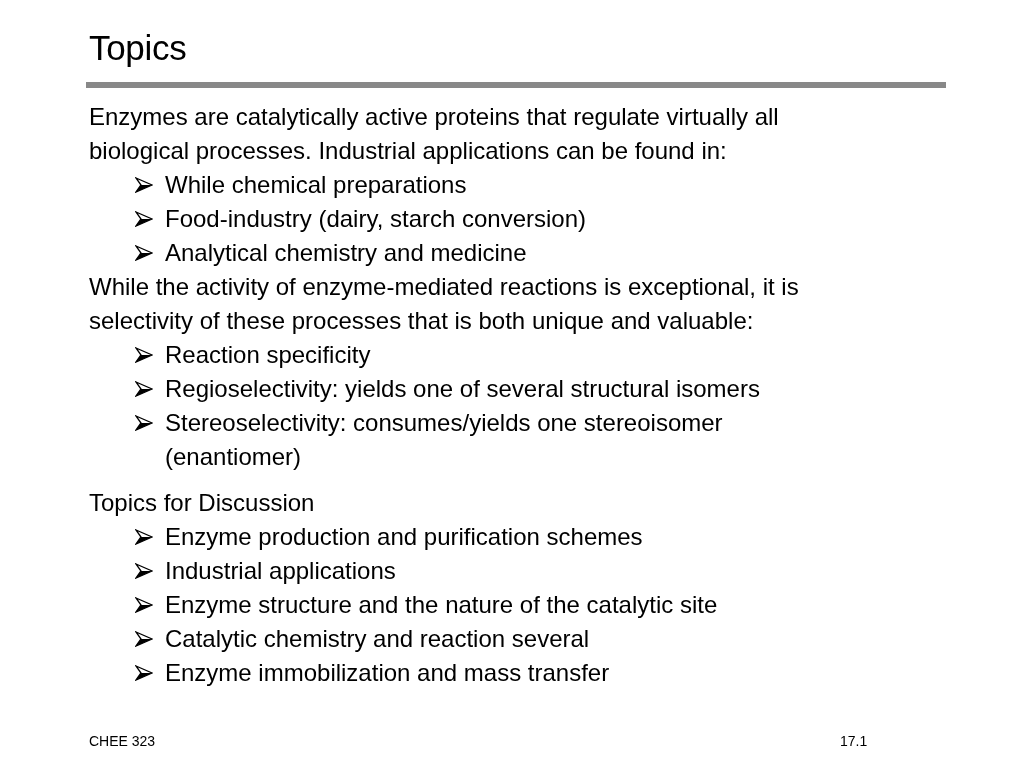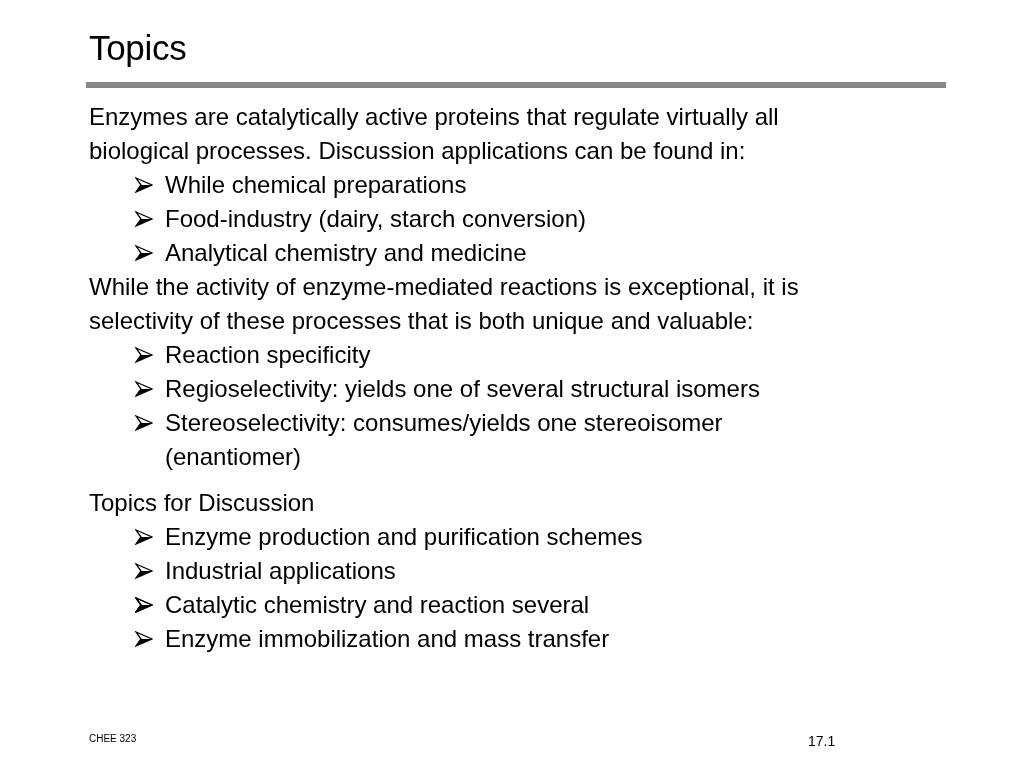--- a/index.html
+++ b/index.html
@@ -25,38 +25,38 @@
   ul.bullets li {
     position: relative; padding-left: 76px;
   }
   .bullet {
     position: absolute; left: 46px; top: 9px; width: 18px; height: 16px;
   }
   .bullet svg { display: block; }
   .s2 { }
   .s3 { margin-top: 12px; }
   .footer-left {
-    position: absolute; left: 89px; top: 733px; font-size: 10px;
+    position: absolute; left: 89px; top: 733px; font-size: 14px;
   }
   .footer-right {
-    position: absolute; left: 808px; top: 733px; font-size: 14px; text-align: right;
+    position: absolute; left: 840px; top: 733px; font-size: 14px; text-align: right;
   }
 </style>
 </head>
 <body>
 
 <div class="title">Topics</div>
 <div class="rule"></div>
 
 <div class="body">
 
   <div class="section s1">
     <div class="para">
       <div>Enzymes are catalytically active proteins that regulate virtually all</div>
-      <div>biological processes.  Discussion applications can be found in:</div>
+      <div>biological processes.  Industrial applications can be found in:</div>
     </div>
     <ul class="bullets">
       <li>
         <span class="bullet">
             <svg width="18" height="16" viewBox="0 0 18 16">
               <path d="M1 1 L17 8 L1 15 L6 8 Z" fill="none" stroke="#000" stroke-width="1.3"></path>
               <path d="M1 15 L17 8 L6 8 Z" fill="#000"></path>
             </svg>
           </span>
         <span>While chemical preparations</span>
@@ -141,20 +141,21 @@
           </span>
         <span>Industrial applications</span>
       </li>
       <li>
         <span class="bullet">
             <svg width="18" height="16" viewBox="0 0 18 16">
               <path d="M1 1 L17 8 L1 15 L6 8 Z" fill="none" stroke="#000" stroke-width="1.3"></path>
               <path d="M1 15 L17 8 L6 8 Z" fill="#000"></path>
             </svg>
           </span>
+        <span>Enzyme structure and the nature of the catalytic site</span>
       </li>
       <li>
         <span class="bullet">
             <svg width="18" height="16" viewBox="0 0 18 16">
               <path d="M1 1 L17 8 L1 15 L6 8 Z" fill="none" stroke="#000" stroke-width="1.3"></path>
               <path d="M1 15 L17 8 L6 8 Z" fill="#000"></path>
             </svg>
           </span>
         <span>Catalytic chemistry and reaction several</span>
       </li>

